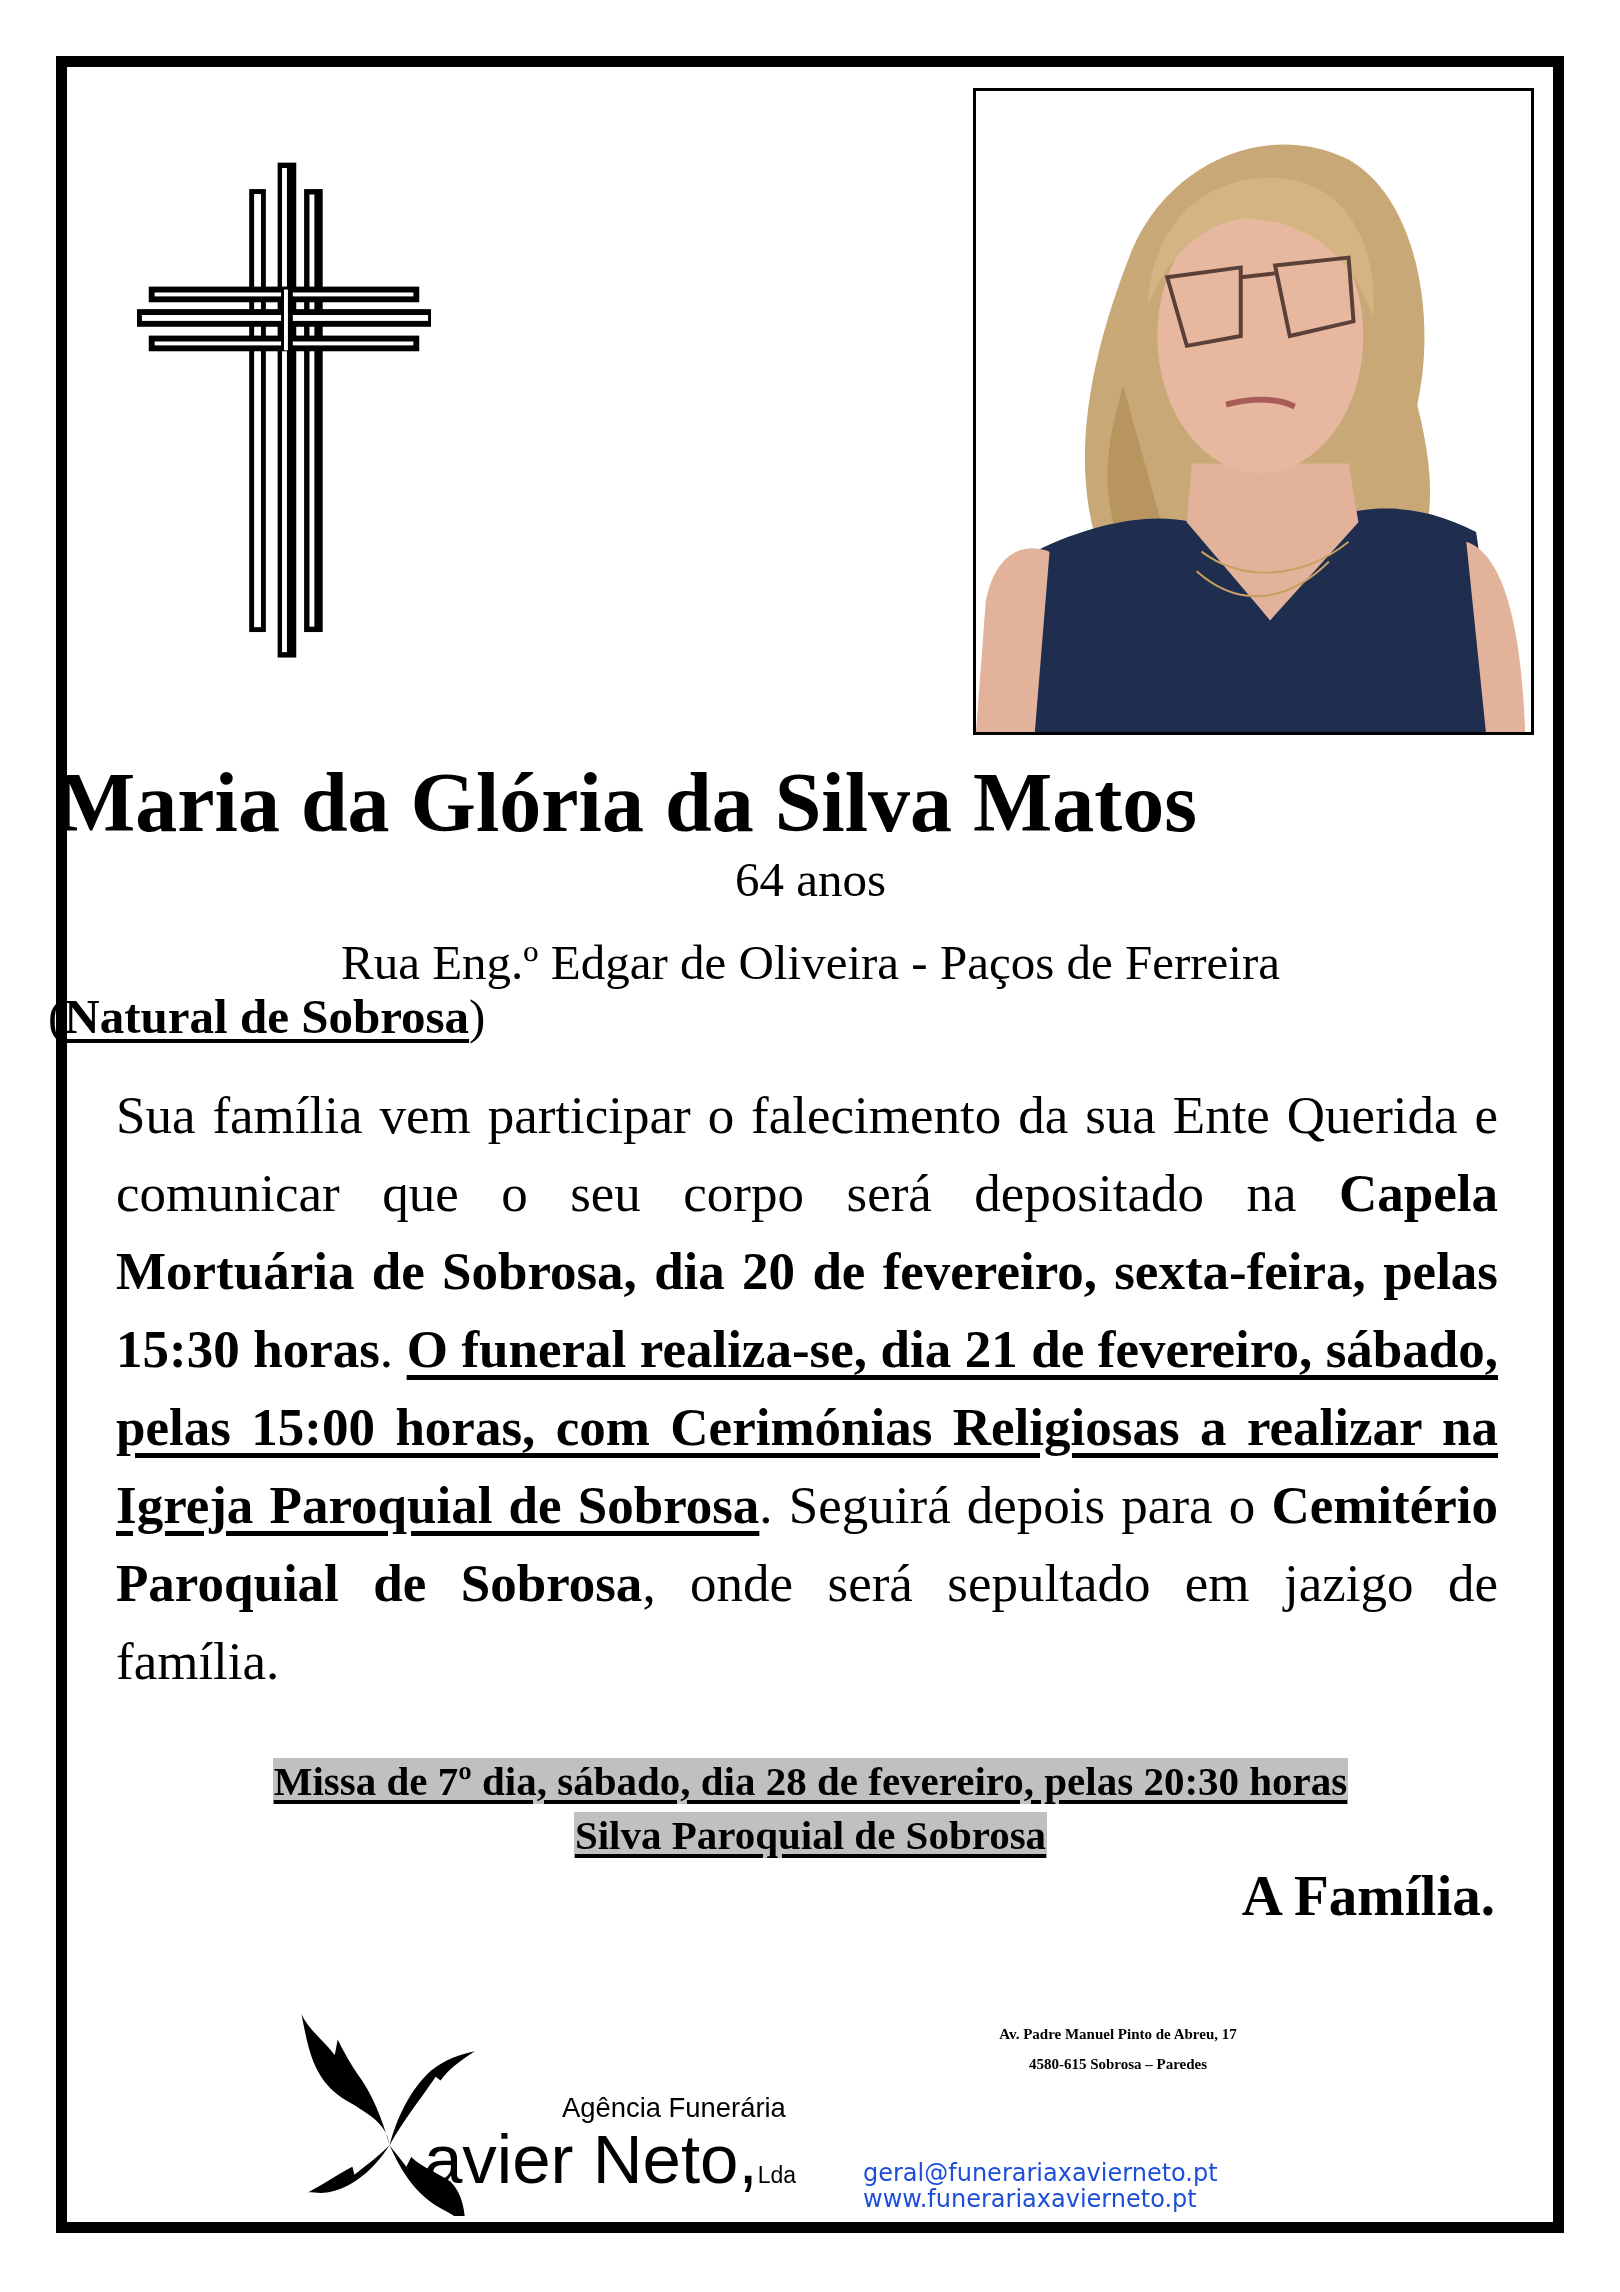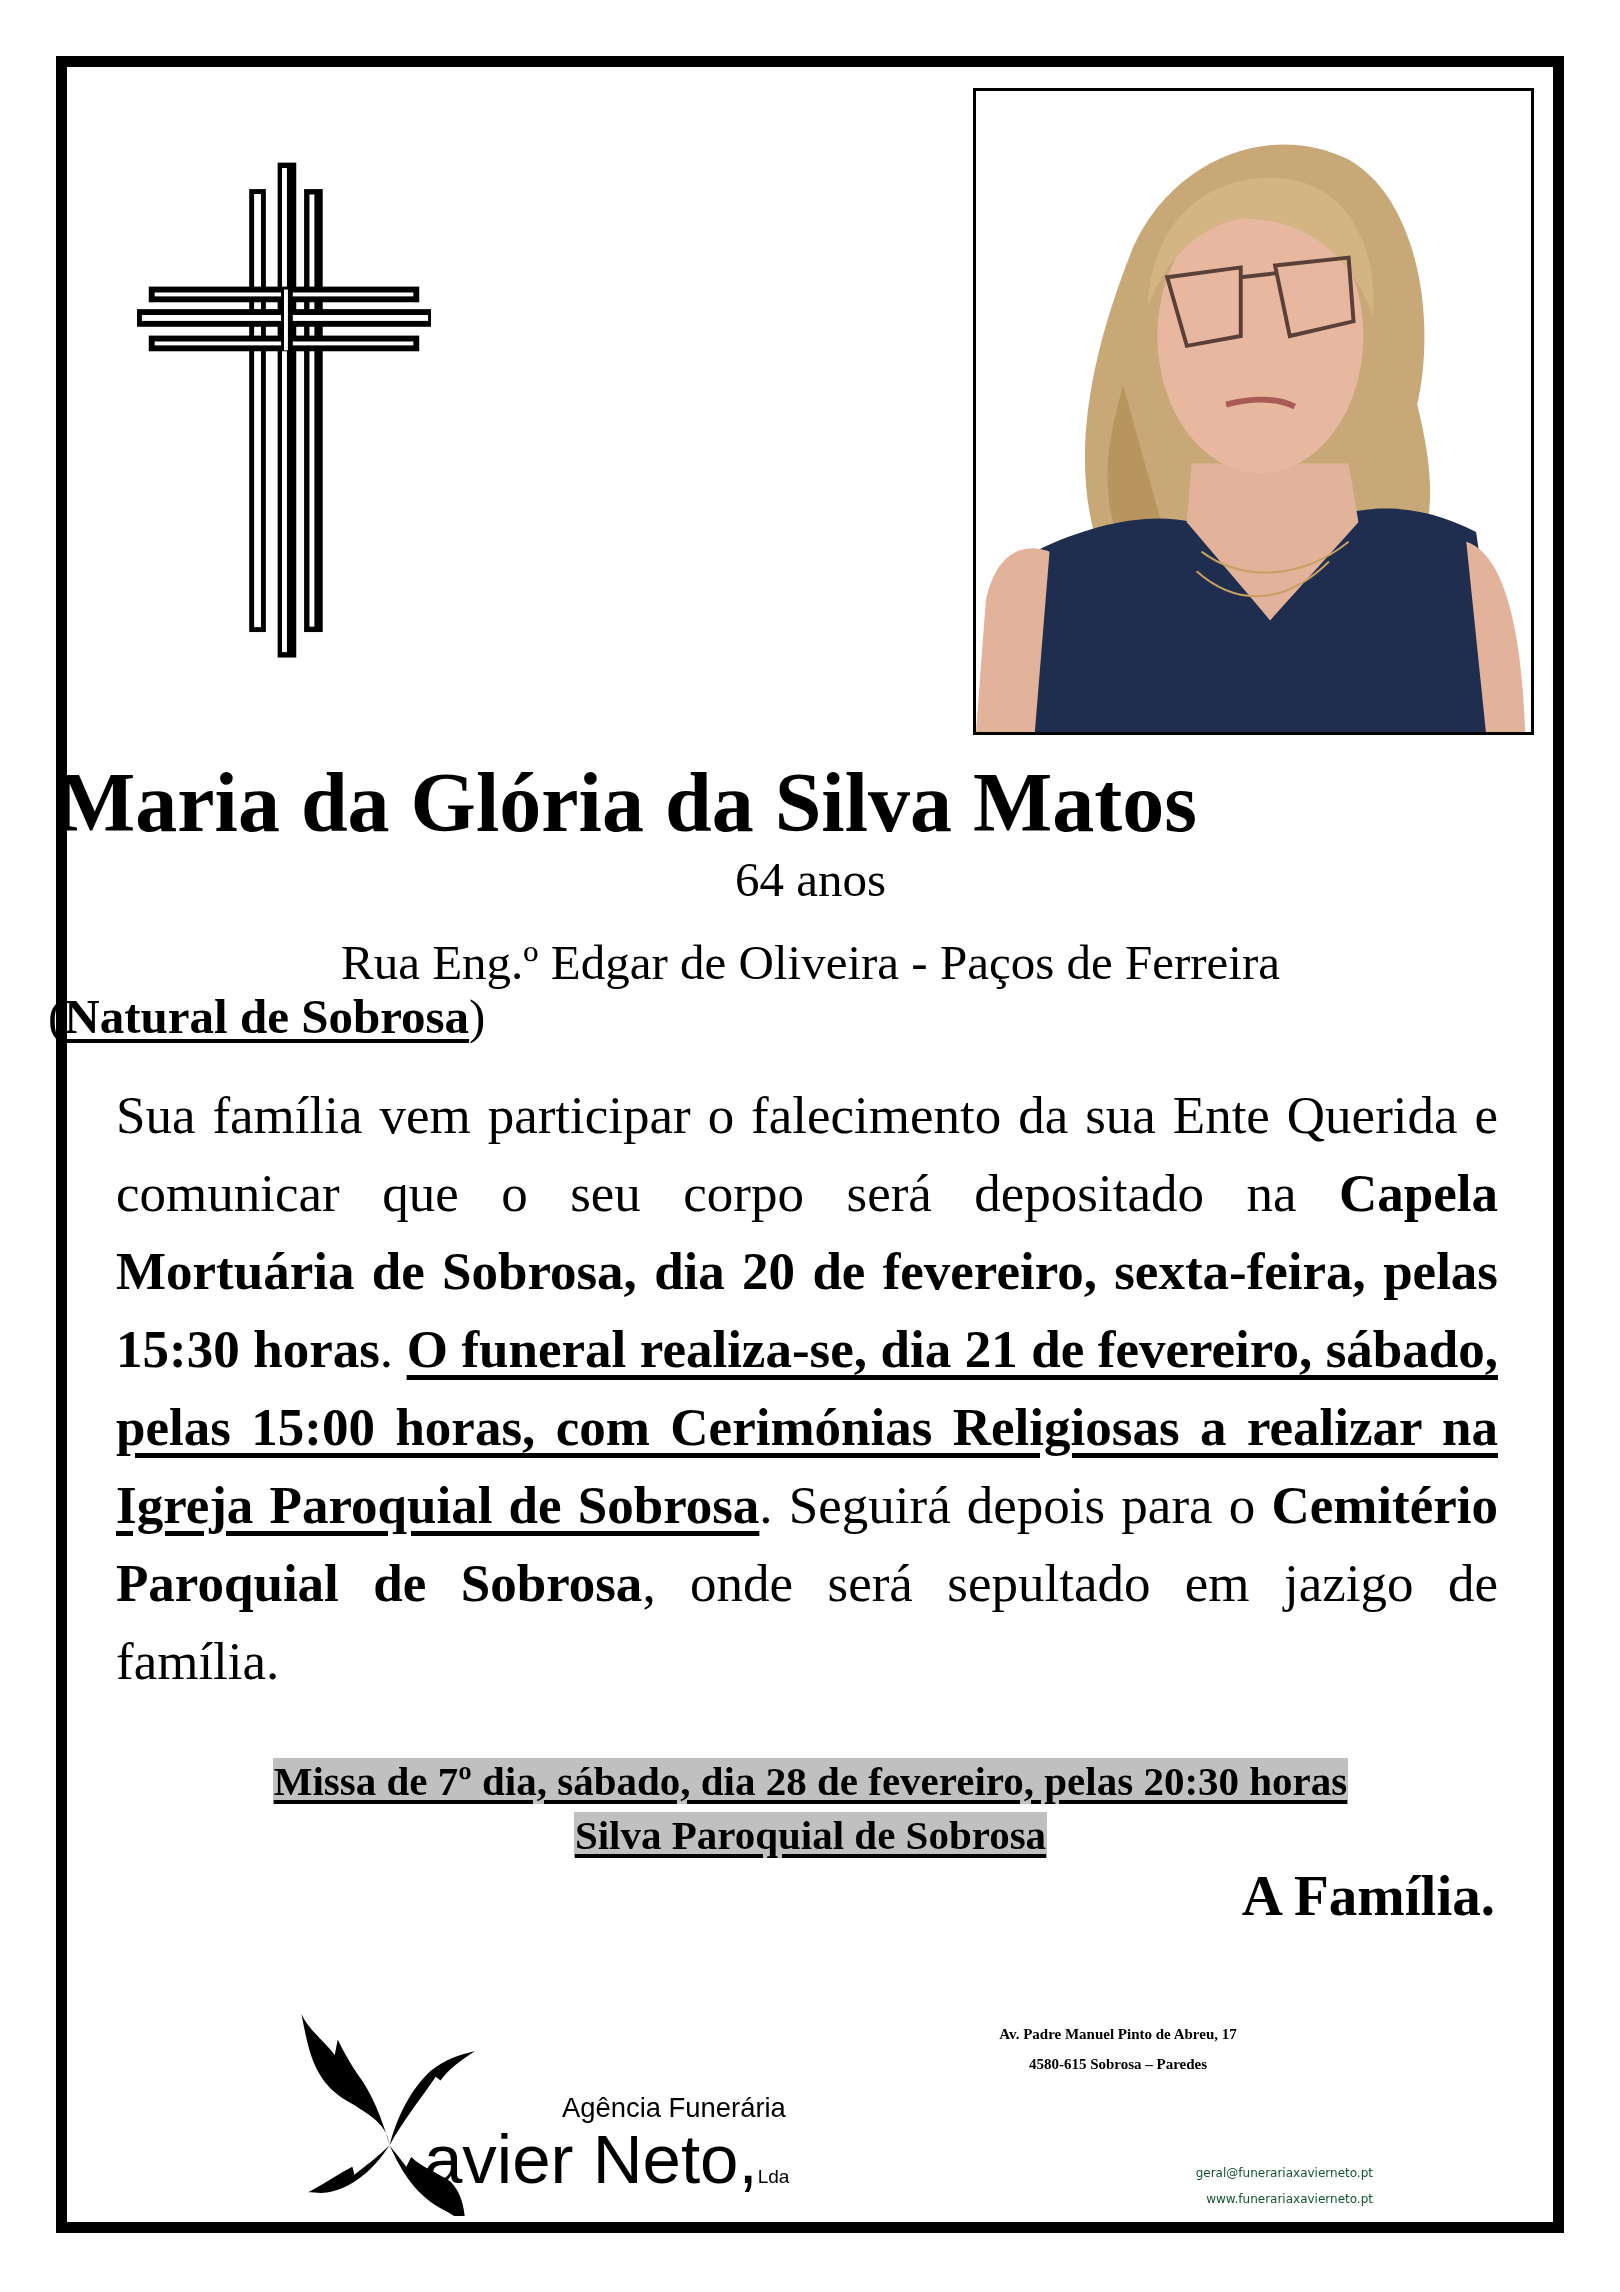--- a/index.html
+++ b/index.html
@@ -25,25 +25,25 @@
   .body-text .u { text-decoration:underline; text-decoration-thickness:4.9px; text-underline-offset:7.8px; font-weight:bold; }
   .mass { position:absolute; left:56px; width:1509px; top:1754px; text-align:center;
           font-size:41px; font-weight:bold; line-height:54px; }
   .mass span { background:#c0c0c0; text-decoration:underline; text-decoration-thickness:3.9px; text-underline-offset:4.9px; padding:0 1px; }
   .family { position:absolute; right:125px; top:1867px; font-size:57px; font-weight:bold; line-height:1; }
   .logo { position:absolute; left:274px; top:2000px; width:588px; height:216px; }
   .agency-small { position:absolute; left:562px; top:2094px; font-family:"Liberation Sans", sans-serif;
           font-size:27.4px; line-height:1; }
   .agency-big { position:absolute; left:424px; top:2125px; font-family:"Liberation Sans", sans-serif;
           font-size:69px; line-height:1; }
-  .agency-big small { font-size:19px; }
+  .agency-big small { font-size:23px; }
   .contact { position:absolute; left:863px; top:2019px; width:510px; text-align:center;
           font-size:15px; font-weight:bold; line-height:30px; }
-  .web { position:absolute; left:863px; top:2161px; width:510px; text-align:right;
-          font-family:"DejaVu Sans", sans-serif; font-size:12px; line-height:25.5px; color:#14532d; }
+  .web { position:absolute; left:863px; top:2161px; width:510px; text-align:left;
+          font-family:"DejaVu Sans", sans-serif; font-size:24px; line-height:25.5px; color:#1d4ed8; }
 </style>
 </head>
 <body>
 
 <div class="frame"></div>
 
 <svg class="cross" viewBox="0 0 300 520">
   <g stroke="#000" fill="#fff">
 
     <rect x="117" y="33" width="12" height="447" stroke-width="5"></rect>

